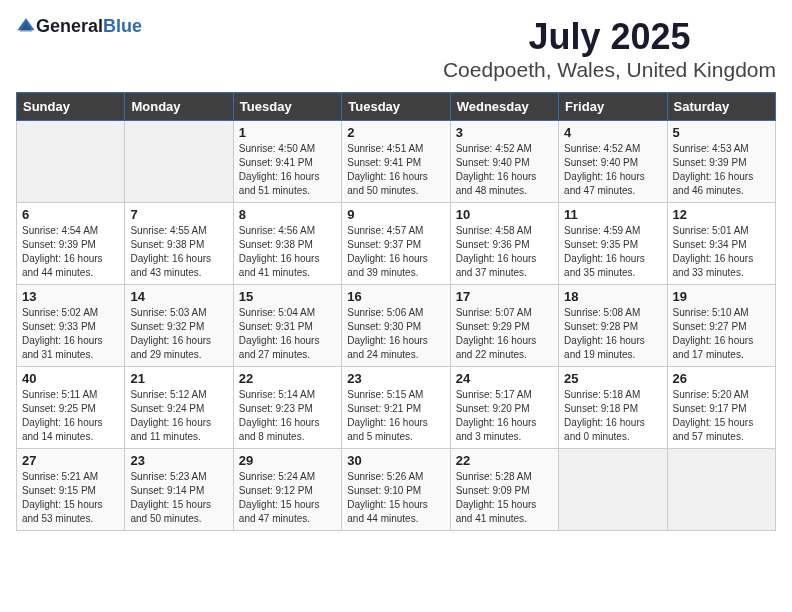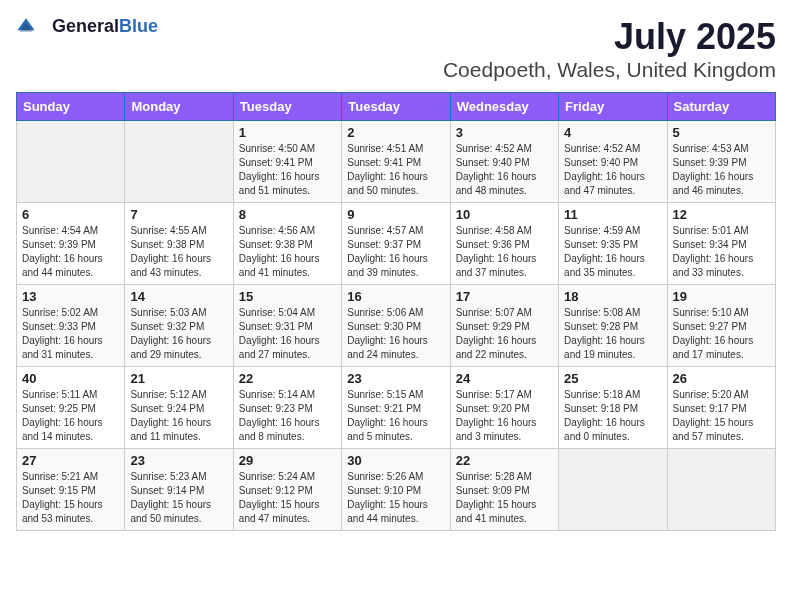--- a/index.html
+++ b/index.html
@@ -12,56 +12,56 @@
     }
     .header-area {
       display: flex;
       justify-content: space-between;
       align-items: flex-start;
       margin-bottom: 10px;
     }
     .logo {
       display: flex;
       align-items: flex-end;
-      gap: 16px;
+      gap: 0;
     }
     .logo-text-general {
       font-size: 18px;
       font-weight: bold;
       color: #1a1a2e;
     }
     .logo-text-blue {
       font-size: 18px;
       font-weight: bold;
       color: #2e6db4;
     }
     .logo-icon {
       width: 20px;
       height: 20px;
     }
     .title-area {
-      text-align: right;
+      text-align: center;
       margin-left: 32px;
     }
     .main-title {
       font-size: 36px;
       font-weight: bold;
       color: #1a1a2e;
     }
     .subtitle {
       font-size: 21px;
       color: #444;
     }
     table {
       width: 100%;
       border-collapse: collapse;
       font-size: 11px;
     }
     thead tr th {
-      background-color: #8b5cf6;
+      background-color: #404040;
       color: #fff;
       text-align: left;
       padding: 6px 6px;
       font-size: 13px;
       font-weight: bold;
       border: 1px solid #2e6db4;
     }
     tbody tr td {
       border: 1px solid #ccc;
       vertical-align: top;

